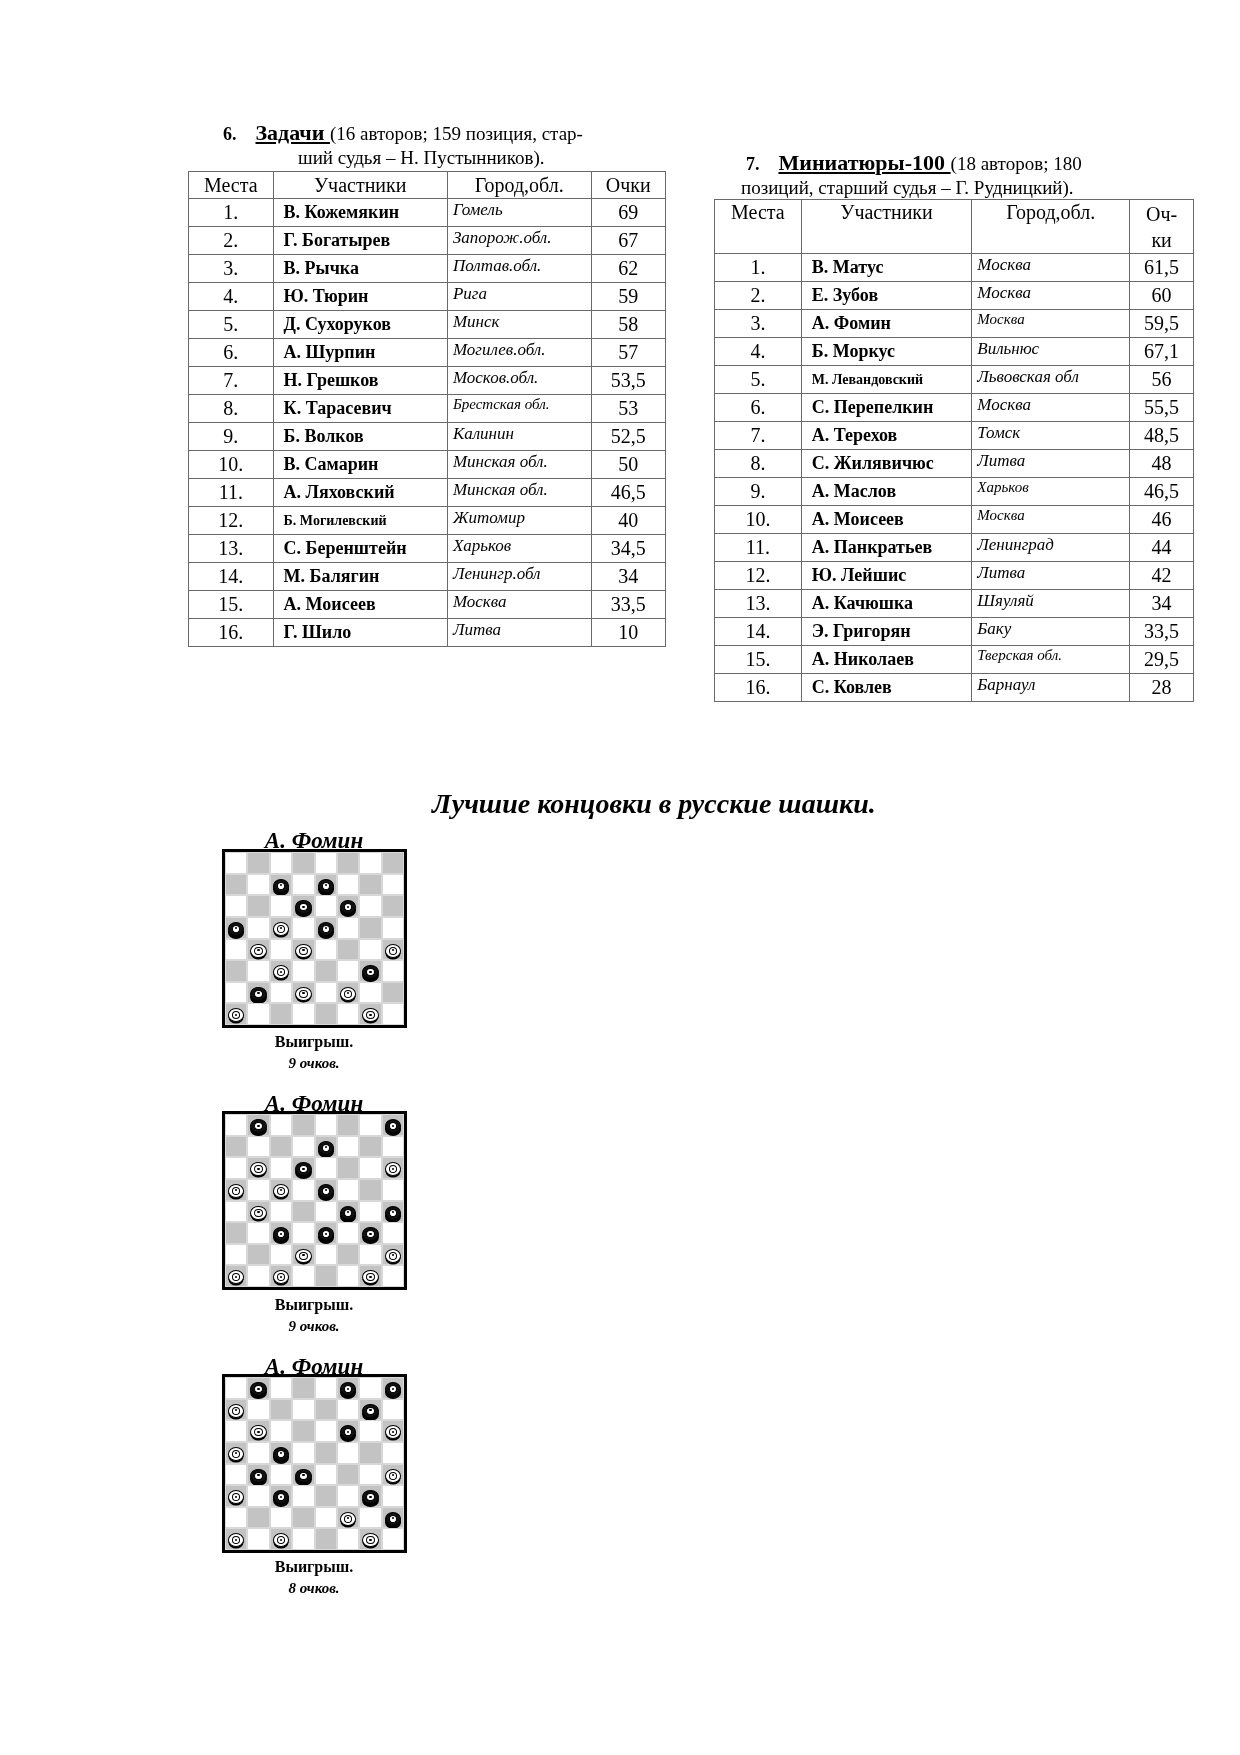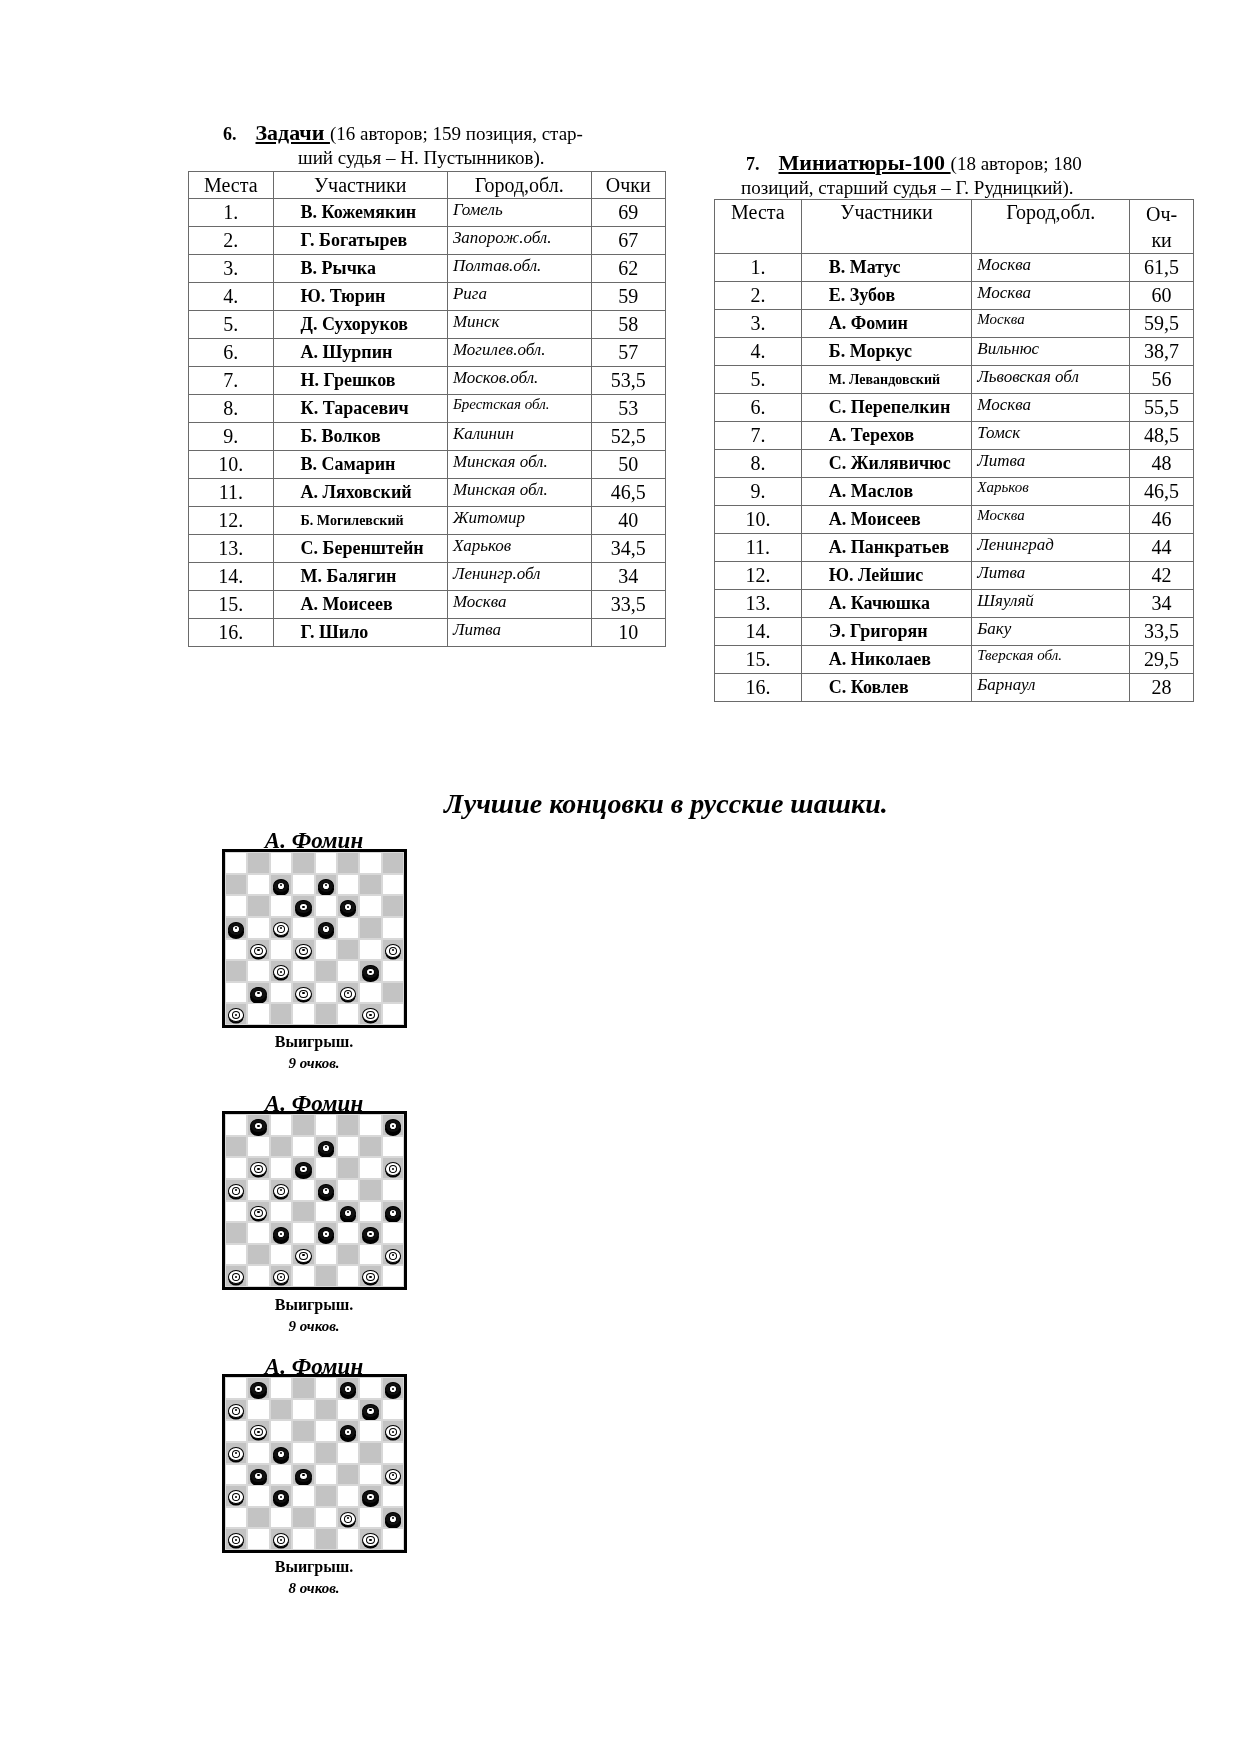--- a/index.html
+++ b/index.html
@@ -7,21 +7,21 @@
          font-family:"Liberation Serif", "DejaVu Serif", serif; color:#000; }
   .abs { position:absolute; }
   .sec-title { font-size:19px; line-height:25px; white-space:nowrap; }
   .sec-title .num { font-weight:bold; font-size:18px; }
   .sec-title .name { font-weight:bold; text-decoration:underline; font-size:22px; }
   table.res { position:absolute; border-collapse:collapse; font-size:19px;margin-left:22px; }
   table.res td, table.res th { border:1.5px solid #6a6a6a; padding:0 8px; height:26px;
        font-weight:normal; vertical-align:middle; white-space:nowrap; }
   table.res th { text-align:center; font-size:20px; }
   table.res td.place { text-align:center; font-size:20px; }
-  table.res td.player { font-weight:bold; font-size:18px; padding-left:27px; }
+  table.res td.player { font-weight:bold; font-size:18px; padding-left:10px; }
   table.res td.player.small { font-size:14px; }
   table.res td.city { font-size:17px; padding-left:5px; vertical-align:top; padding-top:1px;font-style:italic; }
   table.res td.city.small { font-size:15px; }
   table.res td.pts { text-align:center; font-size:20px; }
   .main-heading { font-size:28px; font-weight:bold; font-style:italic; white-space:nowrap; }
   .author { font-size:23px; font-weight:bold; font-style:italic; width:200px; text-align:center; }
   .board { position:absolute; border:3px solid #000; display:grid;
            grid-template-columns:repeat(8, 1fr); grid-template-rows:repeat(8, 1fr);
            box-sizing:border-box; }
   .sq { position:relative; border:0.5px solid #d8d8d8; box-sizing:border-box; }
@@ -193,21 +193,21 @@
       <tr>
         <td class="place">3.</td>
         <td class="player">А. Фомин</td>
         <td class="city small">Москва</td>
         <td class="pts">59,5</td>
       </tr>
       <tr>
         <td class="place">4.</td>
         <td class="player">Б. Моркус</td>
         <td class="city">Вильнюс</td>
-        <td class="pts">38,7</td>
+        <td class="pts">67,1</td>
       </tr>
       <tr>
         <td class="place">5.</td>
         <td class="player small">М. Левандовский</td>
         <td class="city">Львовская обл</td>
         <td class="pts">56</td>
       </tr>
       <tr>
         <td class="place">6.</td>
         <td class="player">С. Перепелкин</td>
@@ -270,21 +270,21 @@
       </tr>
       <tr>
         <td class="place">16.</td>
         <td class="player">С. Ковлев</td>
         <td class="city">Барнаул</td>
         <td class="pts">28</td>
       </tr>
     </tbody>
 </table>
 
-<div class="abs main-heading" style="left:444px; top:788px;">Лучшие концовки в русские шашки.</div>
+<div class="abs main-heading" style="left:432px; top:788px;">Лучшие концовки в русские шашки.</div>
 
 <div id="boards">
     <div class="abs author" style="left: 214px; top: 828px;">А. Фомин</div>
     <div class="board" style="left: 222px; top: 849px; width: 185px; height: 179px;">
       <div class="sq light"></div>
       <div class="sq dark"></div>
       <div class="sq light"></div>
       <div class="sq dark"></div>
       <div class="sq light"></div>
       <div class="sq dark"></div>

